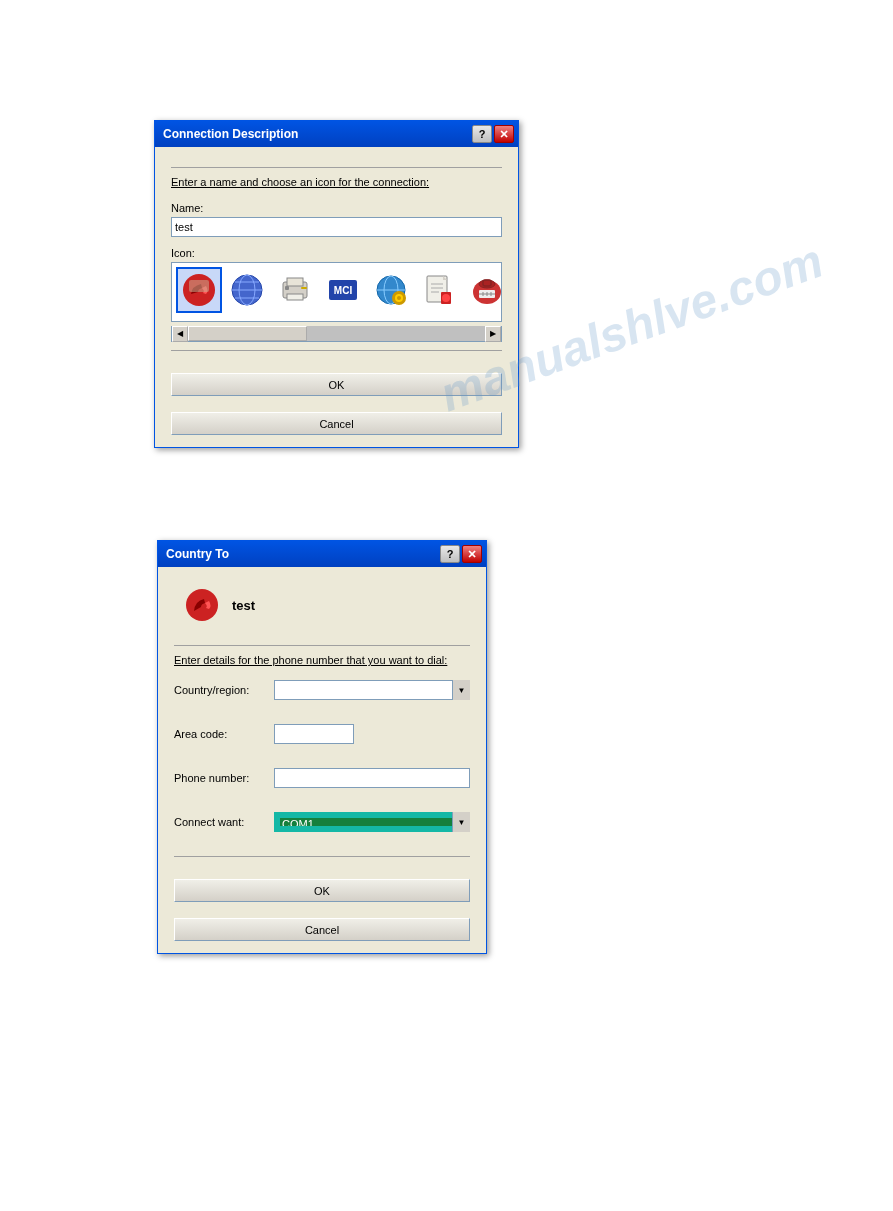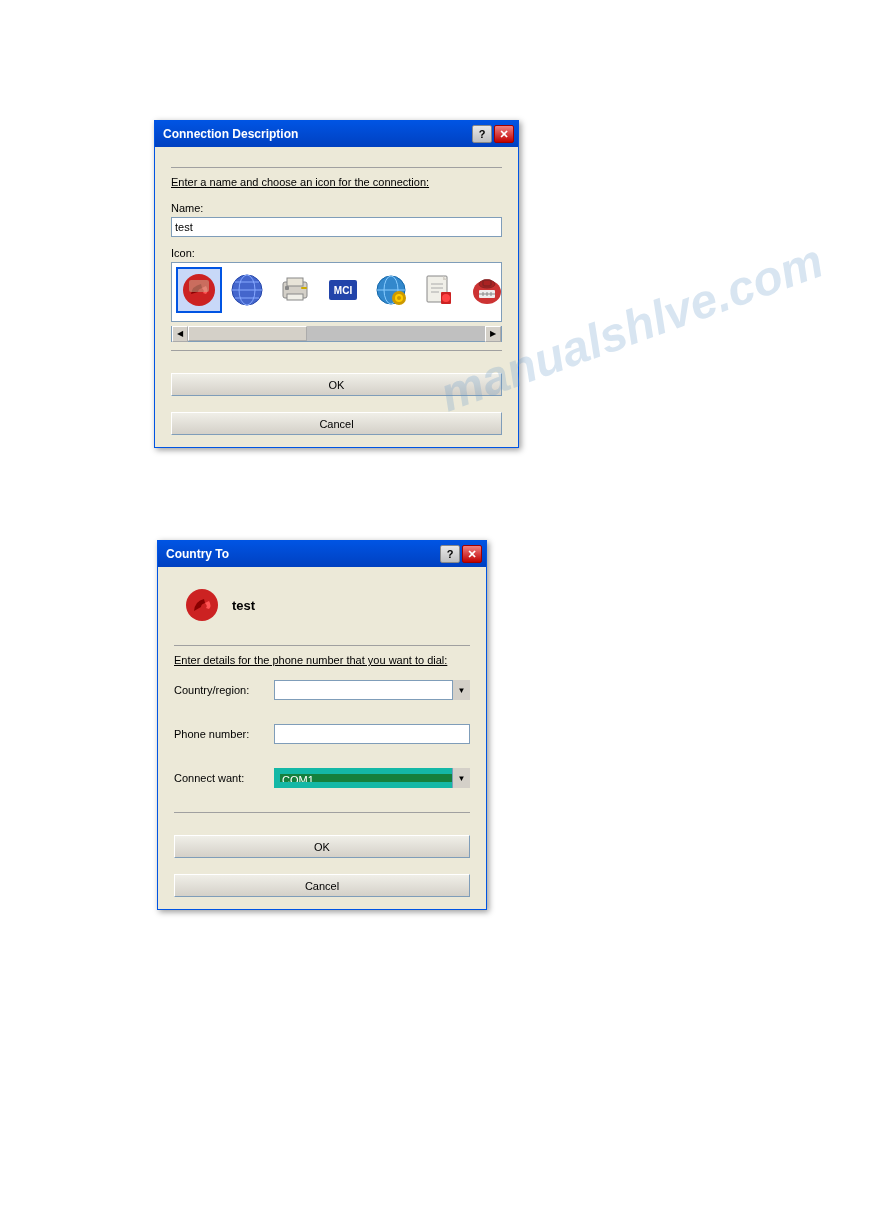--- a/index.html
+++ b/index.html
@@ -474,20 +474,24 @@
     <div class="form-row">
       <span class="form-label">Country/region:</span>
       <div class="country-select-wrapper">
         <select class="country-select">
           <option value=""></option>
         </select>
         <div class="select-arrow">▼</div>
       </div>
     </div>
 
+    <div class="form-row">
+      <span class="form-label">Area code:</span>
+      <input class="form-input" type="text" style="max-width: 80px; flex: 0 0 auto;">
+    </div>
 
     <div class="form-row">
       <span class="form-label">Phone number:</span>
       <input class="form-input" type="text" style="">
     </div>
 
     <div class="form-row">
       <span class="form-label">Connect want:</span>
       <div class="form-select-wrapper">
         <select class="form-select">

